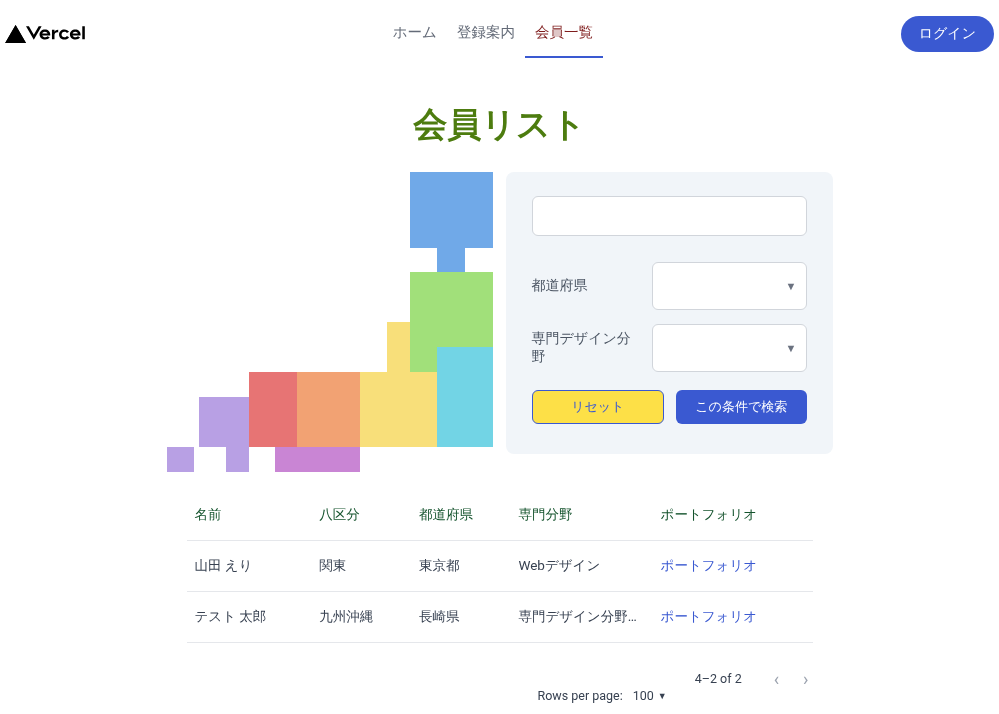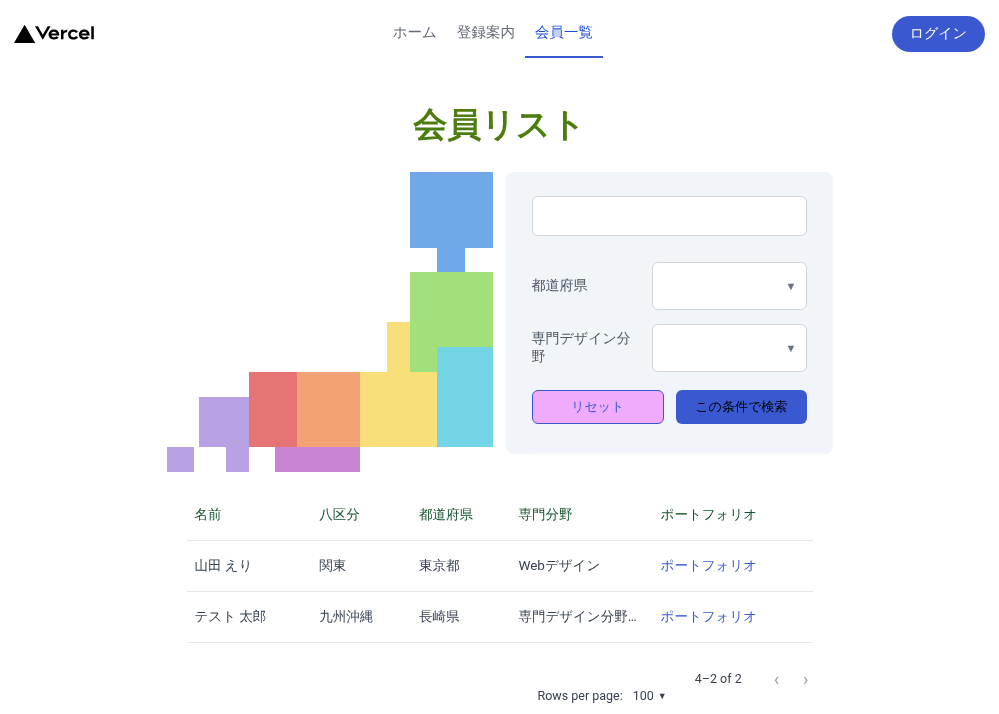--- a/index.html
+++ b/index.html
@@ -9,21 +9,21 @@
     }
     body {
       font-family: -apple-system, BlinkMacSystemFont, "Segoe UI", Roboto, "Hiragino Sans", "Hiragino Kaku Gothic ProN", sans-serif;
       background: #fff;
       color: #1a202c;
     }
     .header {
       display: flex;
       align-items: center;
       justify-content: space-between;
-      padding: 9px 14px;
+      padding: 9px 5px;
       border-bottom: 1px solid transparent;
     }
     .logo {
       display: flex;
       align-items: center;
       gap: 4px;
     }
     .logo svg {
       width: 80px;
       height: 22px;
@@ -33,21 +33,21 @@
       gap: 0;
     }
     .nav-tab {
       padding: 14px 10px;
       font-size: 14.5px;
       color: #646b78;
       cursor: pointer;
       border-bottom: 2px solid transparent;
     }
     .nav-tab.active {
-      color: #1d4ed8;
+      color: #7f1d1d;
       border-bottom: 2px solid #3a59d1;
     }
     .login-btn {
       background: #3a59d1;
       color: #fff;
       border: none;
       padding: 9px 18px;
       border-radius: 20px;
       font-size: 14px;
       cursor: pointer;
@@ -129,32 +129,32 @@
     }
     .button-row {
       display: flex;
       gap: 12px;
       margin-top: 18px;
     }
     .reset-btn {
       flex: 1;
       height: 34px;
       border: 1px solid #3a59d1;
-      background: #f0abfc;
+      background: #fde047;
       color: #3a59d1;
       border-radius: 6px;
       font-size: 13px;
       cursor: pointer;
     }
     .search-btn {
       flex: 1;
       height: 34px;
       border: none;
       background: #3a59d1;
-      color: #000000;
+      color: #ffffff;
       border-radius: 6px;
       font-size: 13px;
       cursor: pointer;
     }
     .table-container {
       max-width: 666px;
       margin: 36px auto 0;
       padding: 0 20px;
     }
     table {

